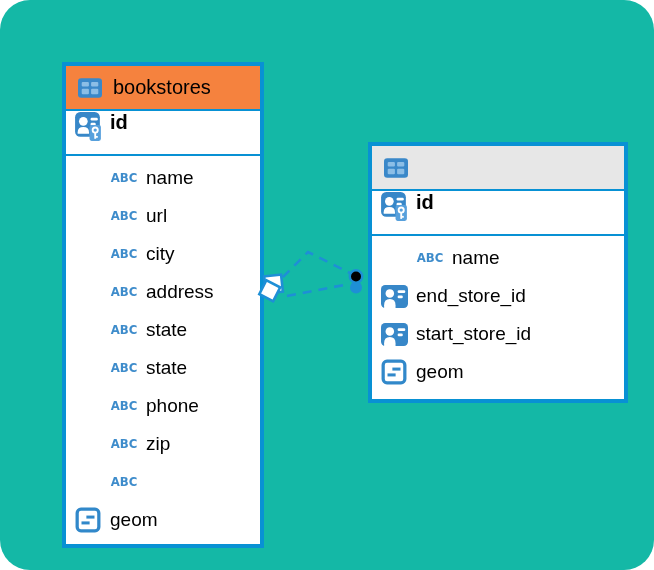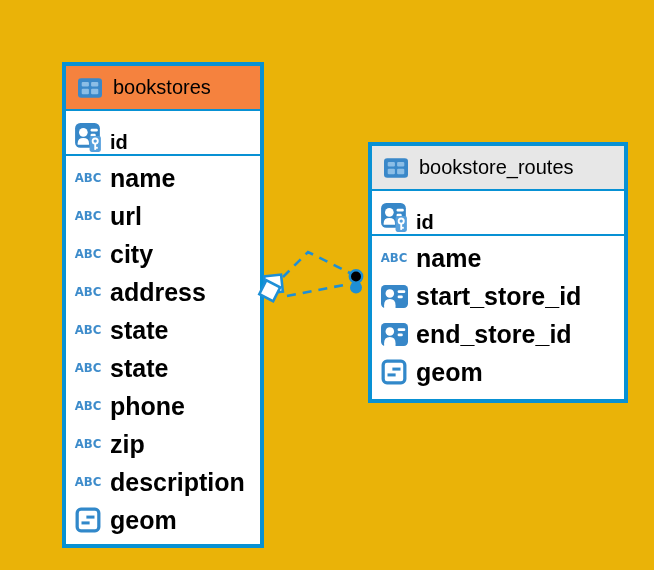--- a/index.html
+++ b/index.html
@@ -1,23 +1,24 @@
 <!DOCTYPE html>
 <html><head>
 <meta charset="utf-8">
 <style>
   html, body { margin: 0; padding: 0; background: #ffffff; }
   .canvas {
     position: relative;
     width: 654px;
     height: 570px;
-    background: #eab308;
+    background: #14b8a6;
     overflow: hidden;
     font-family: "Liberation Sans", "DejaVu Sans", sans-serif;
     color: #000;
+    border-radius: 30px;
   }
   .erd-table {
     position: absolute;
     box-sizing: border-box;
     border: 4px solid #0891d4;
     background: #ffffff;
   }
   .tbl-header {
     box-sizing: border-box;
     height: 45px;
@@ -27,51 +28,52 @@
     padding: 0 6px 0 9px;
     border-bottom: 2px solid #0891d4;
   }
   .tbl-header.orange { background: #f5823e; }
   .tbl-header.gray   { background: #e7e7e7; }
   .tbl-title { font-size: 20px; font-weight: 400; white-space: nowrap; }
   .pk-row {
     box-sizing: border-box;
     height: 45px;
     display: flex;
-    align-items: flex-end;
+    align-items: flex-start;
     gap: 7px;
     padding: 0 6px 0 7px;
     border-bottom: 2px solid #0891d4;
     background: #ffffff;
   }
   .pk-label { font-size: 20px; font-weight: 700; }
   .fields { padding: 3px 0 2px 0; }
   .field-row {
     box-sizing: border-box;
     height: 38px;
     display: flex;
     align-items: center;
     gap: 7px;
     padding: 0 6px 0 7px;
   }
-  .f-label { font-size: 25px; white-space: nowrap; font-weight: bold; }
+  .f-label { font-size: 19px; white-space: nowrap; }
   .icon-box {
     width: 30px;
     display: inline-flex;
     justify-content: center;
     align-items: center;
     flex: 0 0 30px;
   }
   .abc {
     font-family: "DejaVu Sans", sans-serif;
     font-weight: 800;
     font-size: 11.5px;
     letter-spacing: 0px;
     color: #3e8ccb;
     transform: scaleX(1.02);
+    margin-left: 36px;
   }
   .rel-svg { position: absolute; left: 253px; top: 238px; }
   .hidden-defs { position: absolute; width: 0; height: 0; overflow: hidden; }
 </style>
 </head>
 <body>
 
 <svg class="hidden-defs" aria-hidden="true">
   <defs>
     <symbol id="sym-table" viewBox="0 0 22 18">
@@ -154,70 +156,68 @@
       <div class="field-row">
         <span class="icon-box abc">ABC</span>
         <span class="f-label">phone</span>
       </div>
       <div class="field-row">
         <span class="icon-box abc">ABC</span>
         <span class="f-label">zip</span>
       </div>
       <div class="field-row">
         <span class="icon-box abc">ABC</span>
-        <span class="f-label">description</span>
       </div>
       <div class="field-row">
         <span class="icon-box">
           <svg width="26" height="26">
               <use href="#sym-geom"></use>
             </svg>
         </span>
         <span class="f-label">geom</span>
       </div>
     </div>
   </div>
 
   <div class="erd-table" style="left:368px; top:142px; width:260px; height:261px;">
     <div class="tbl-header gray">
       <span class="icon-box">
         <svg width="24" height="20">
             <use href="#sym-table"></use>
           </svg>
       </span>
-      <span class="tbl-title">bookstore_routes</span>
     </div>
     <div class="pk-row">
       <span class="icon-box">
         <svg width="29" height="32">
             <use href="#sym-pk"></use>
           </svg>
       </span>
       <span class="pk-label">id</span>
     </div>
     <div class="fields">
       <div class="field-row">
         <span class="icon-box abc">ABC</span>
         <span class="f-label">name</span>
       </div>
       <div class="field-row">
         <span class="icon-box">
           <svg width="27" height="23">
               <use href="#sym-ref"></use>
             </svg>
         </span>
-        <span class="f-label">start_store_id</span>
+        <span class="f-label">end_store_id</span>
       </div>
       <div class="field-row">
         <span class="icon-box">
           <svg width="27" height="23">
               <use href="#sym-ref"></use>
             </svg>
         </span>
-        <span class="f-label">end_store_id</span>
+        <span class="f-label">start_store_id</span>
       </div>
       <div class="field-row">
         <span class="icon-box">
           <svg width="26" height="26">
               <use href="#sym-geom"></use>
             </svg>
         </span>
         <span class="f-label">geom</span>
       </div>
     </div>

